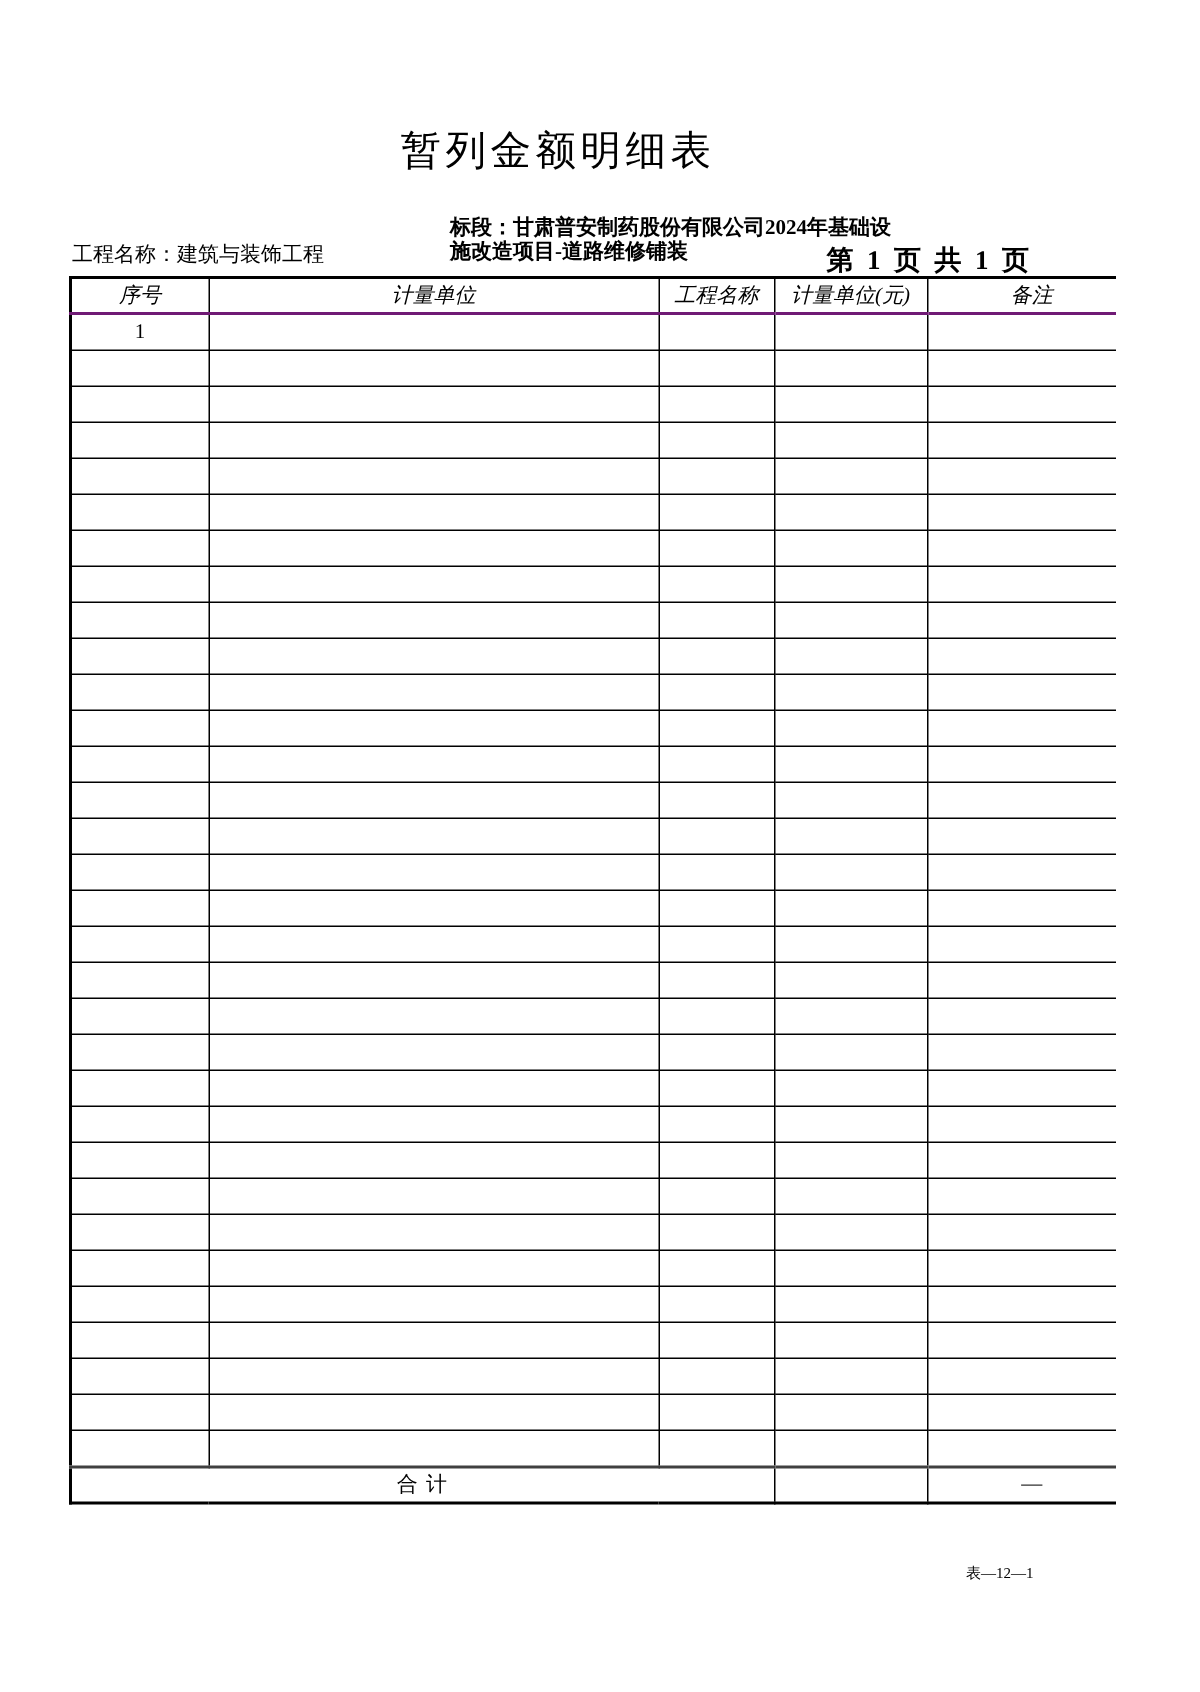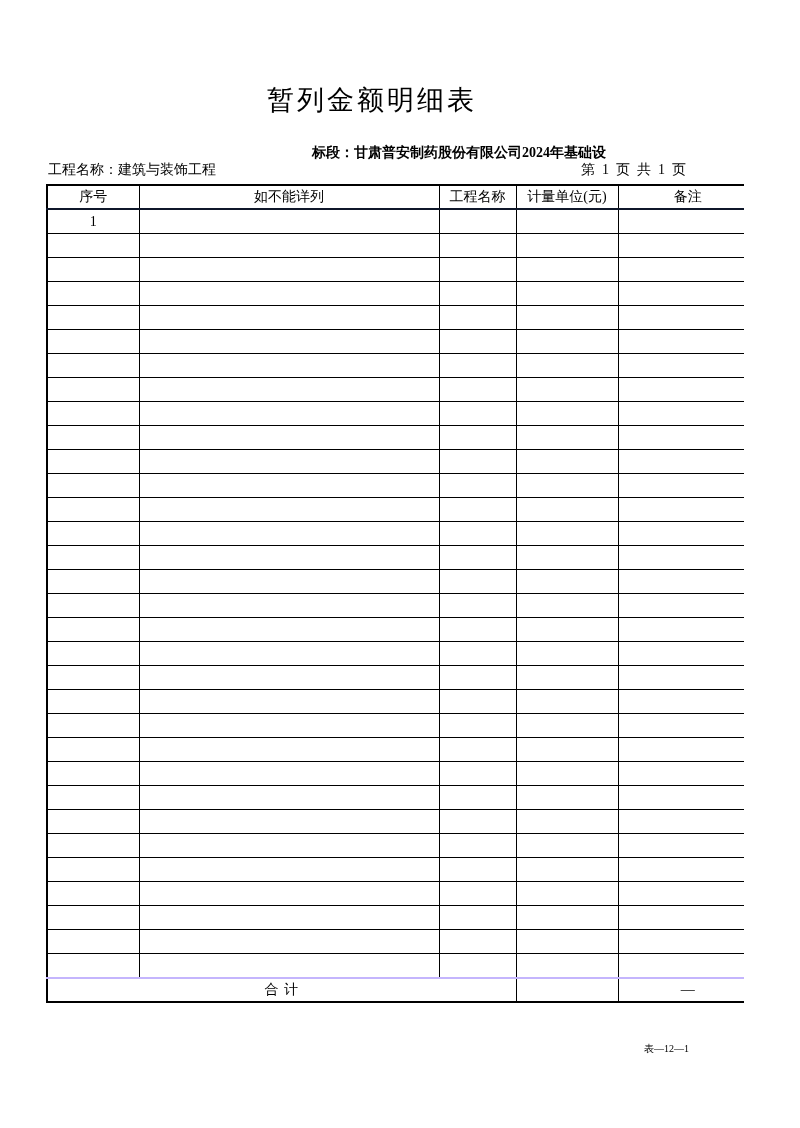--- a/index.html
+++ b/index.html
@@ -36,28 +36,27 @@
     white-space: nowrap;
   }
   .meta-section {
     position: absolute;
     left: 300px;
     top: 145px;
     width: 320px;
     font-size: 14px;
     font-weight: bold;
     line-height: 16px;
-    margin-left: 12px;
   }
   .meta-page {
     position: absolute;
     right: 58px;
     top: 161px;
-    font-size: 14px;
-    font-weight: normal;
+    font-size: 18px;
+    font-weight: bold;
     white-space: pre;
     text-align: right;
   }
   table.grid {
     position: absolute;
     left: 46px;
     top: 184px;
     width: 711px;
     border-collapse: collapse;
     table-layout: fixed;
@@ -70,24 +69,25 @@
     height: 23px;
     font-size: 14px;
     font-weight: normal;
     text-align: center;
     vertical-align: middle;
     overflow: hidden;
     white-space: nowrap;
   }
   table.grid thead th {
     height: 22px;
-    border-bottom: 2px solid #0f172a;
+    border-bottom: 2px solid #701a75;
+    font-style: italic;
   }
   table.grid tfoot td {
-    border-top: 2px solid #c4b5fd;
+    border-top: 2px solid #404040;
     height: 22px;
   }
   td.total-label {
     white-space: pre;
     letter-spacing: 1px;
   }
   td.total-remark {
     text-align: left;
     padding-left: 5px;
   }
@@ -111,36 +111,37 @@
 <body>
 
 <div class="page">
 
   <h1 class="title">暂列金额明细表</h1>
 
   <div class="meta-project"><span>工程名称：</span><span>建筑与装饰工程</span></div>
 
   <div class="meta-section">
     <div>标段：甘肃普安制药股份有限公司2024年基础设</div>
+    <div>施改造项目-道路维修铺装</div>
   </div>
 
   <div class="meta-page">第  1  页  共  1  页</div>
 
   <table class="grid">
     <colgroup>
       <col style="width:92px">
       <col style="width:300px">
       <col style="width:77px">
       <col style="width:102px">
       <col style="width:140px">
     </colgroup>
     <thead>
       <tr id="header-row">
           <th>序号</th>
-          <th>如不能详列</th>
+          <th>计量单位</th>
           <th>工程名称</th>
           <th>计量单位(元)</th>
           <th>备注</th>
         </tr>
     </thead>
     <tbody id="body-rows">
         <tr>
           <td>1</td>
           <td></td>
           <td></td>

